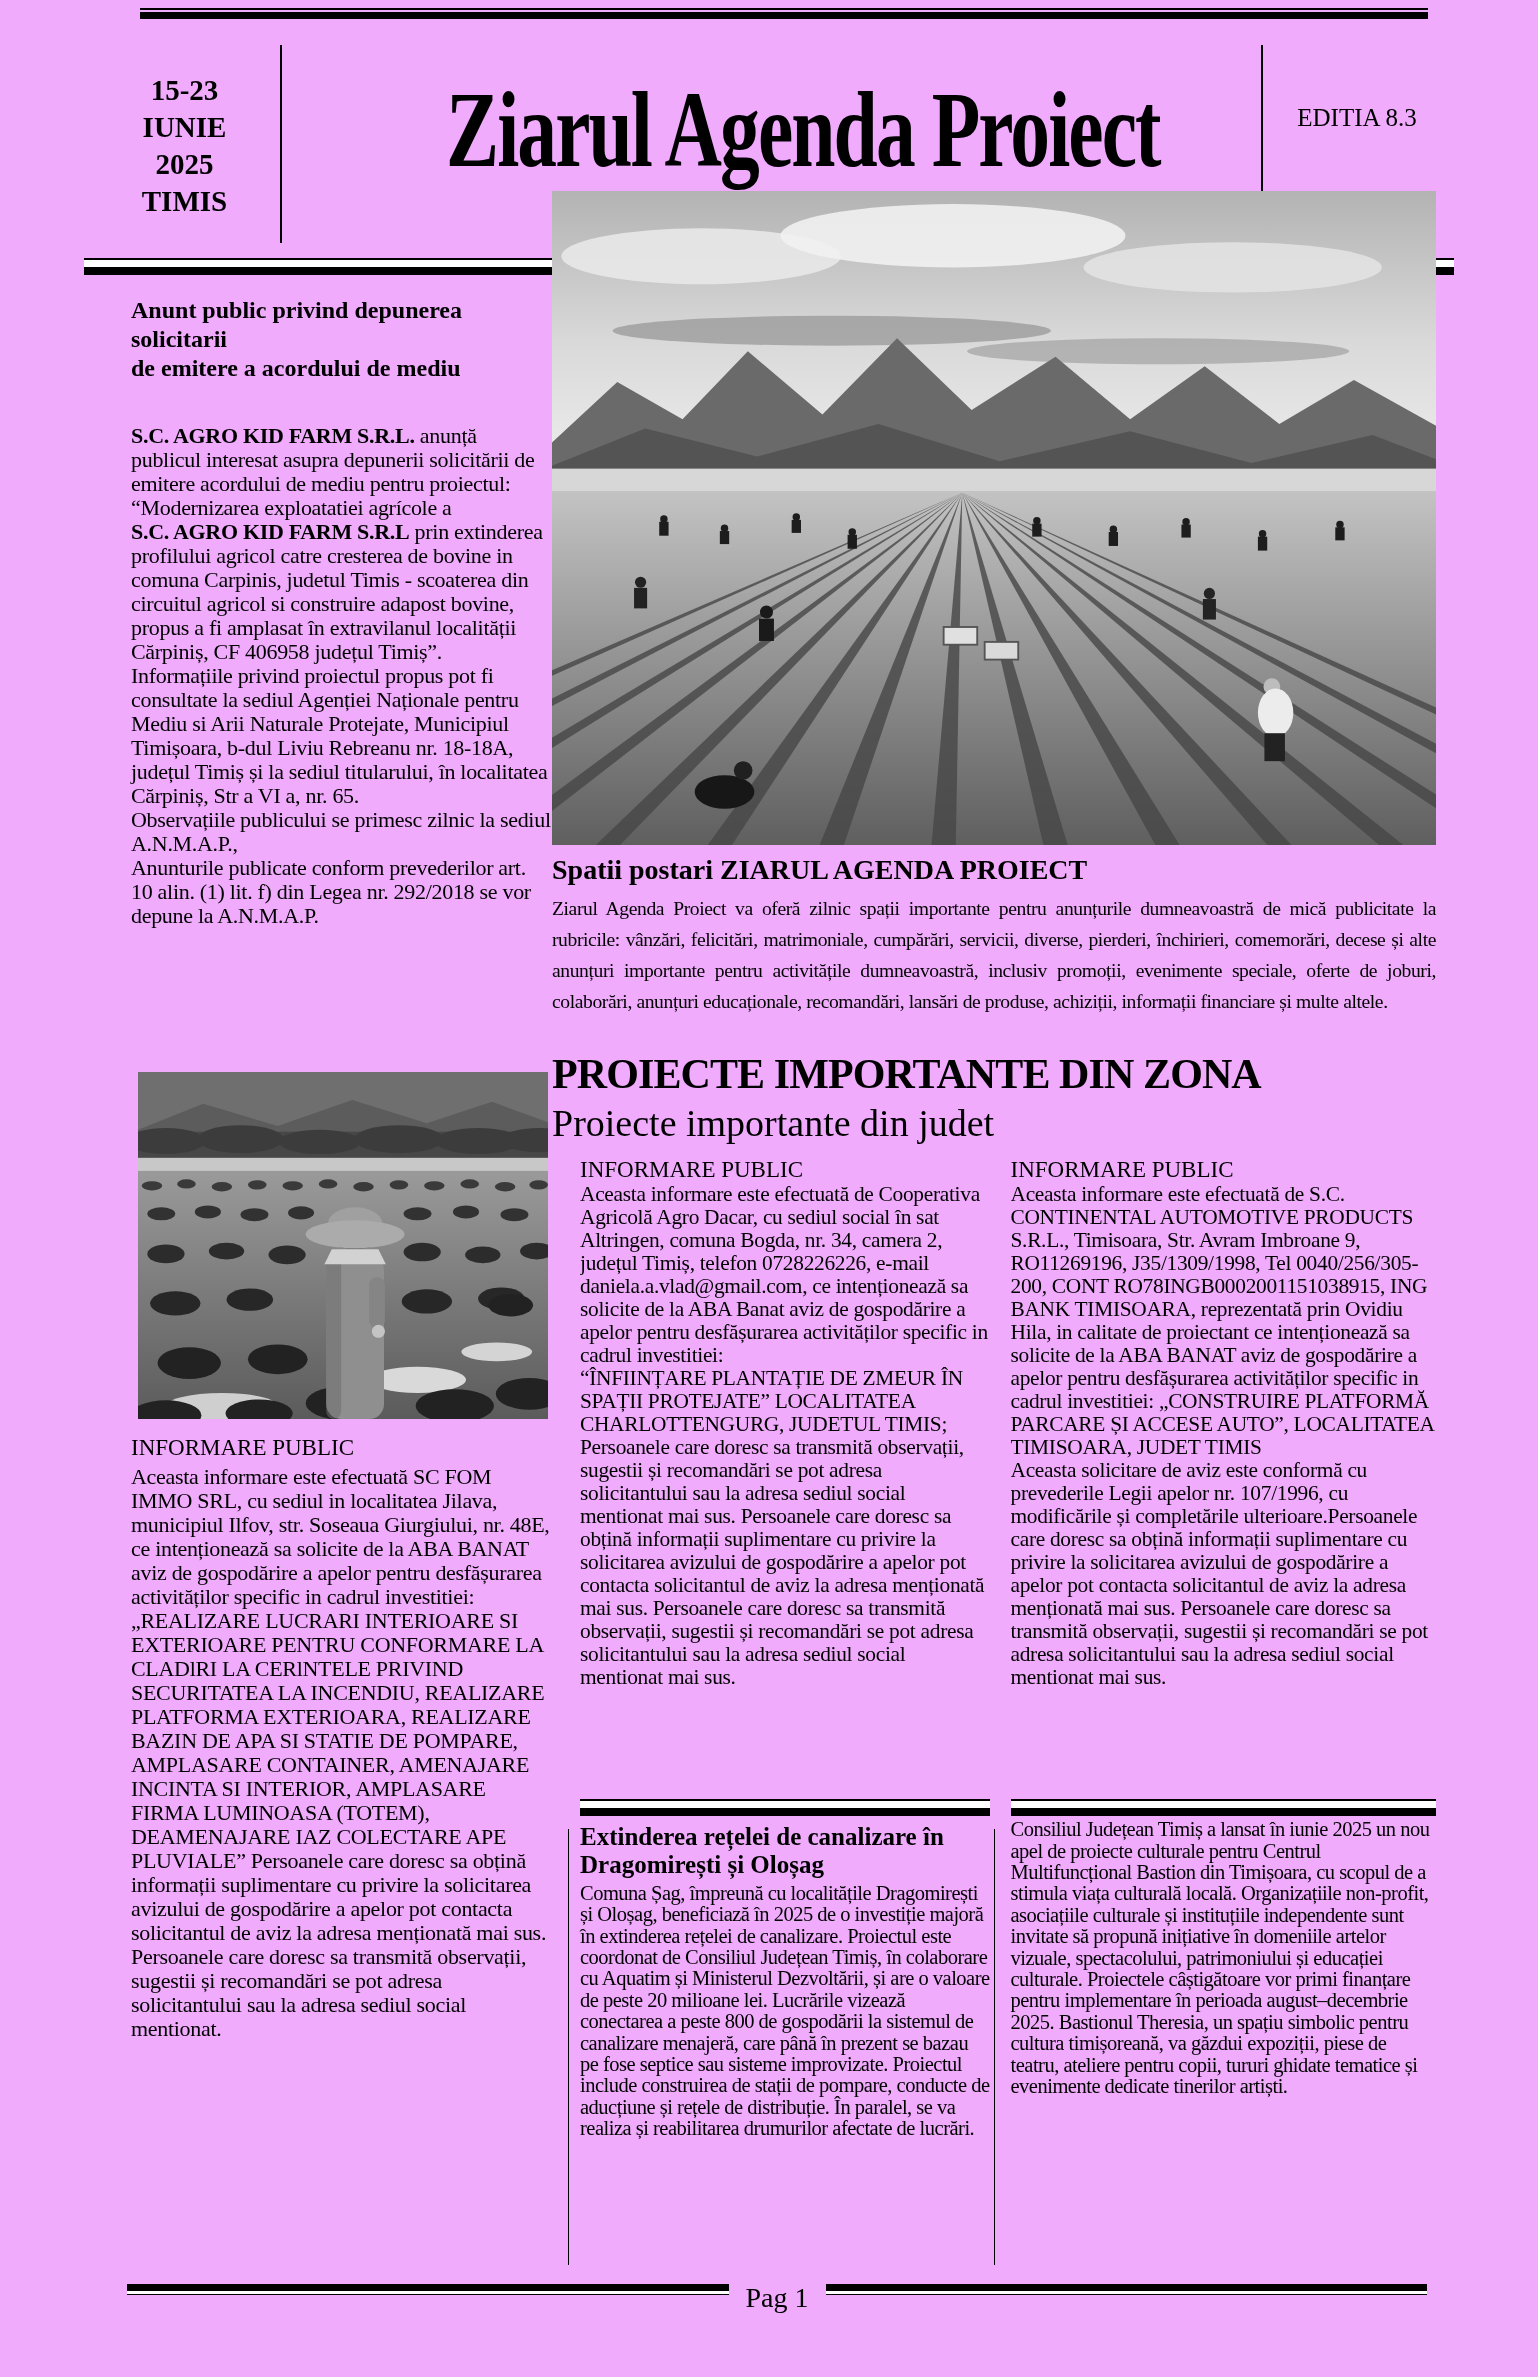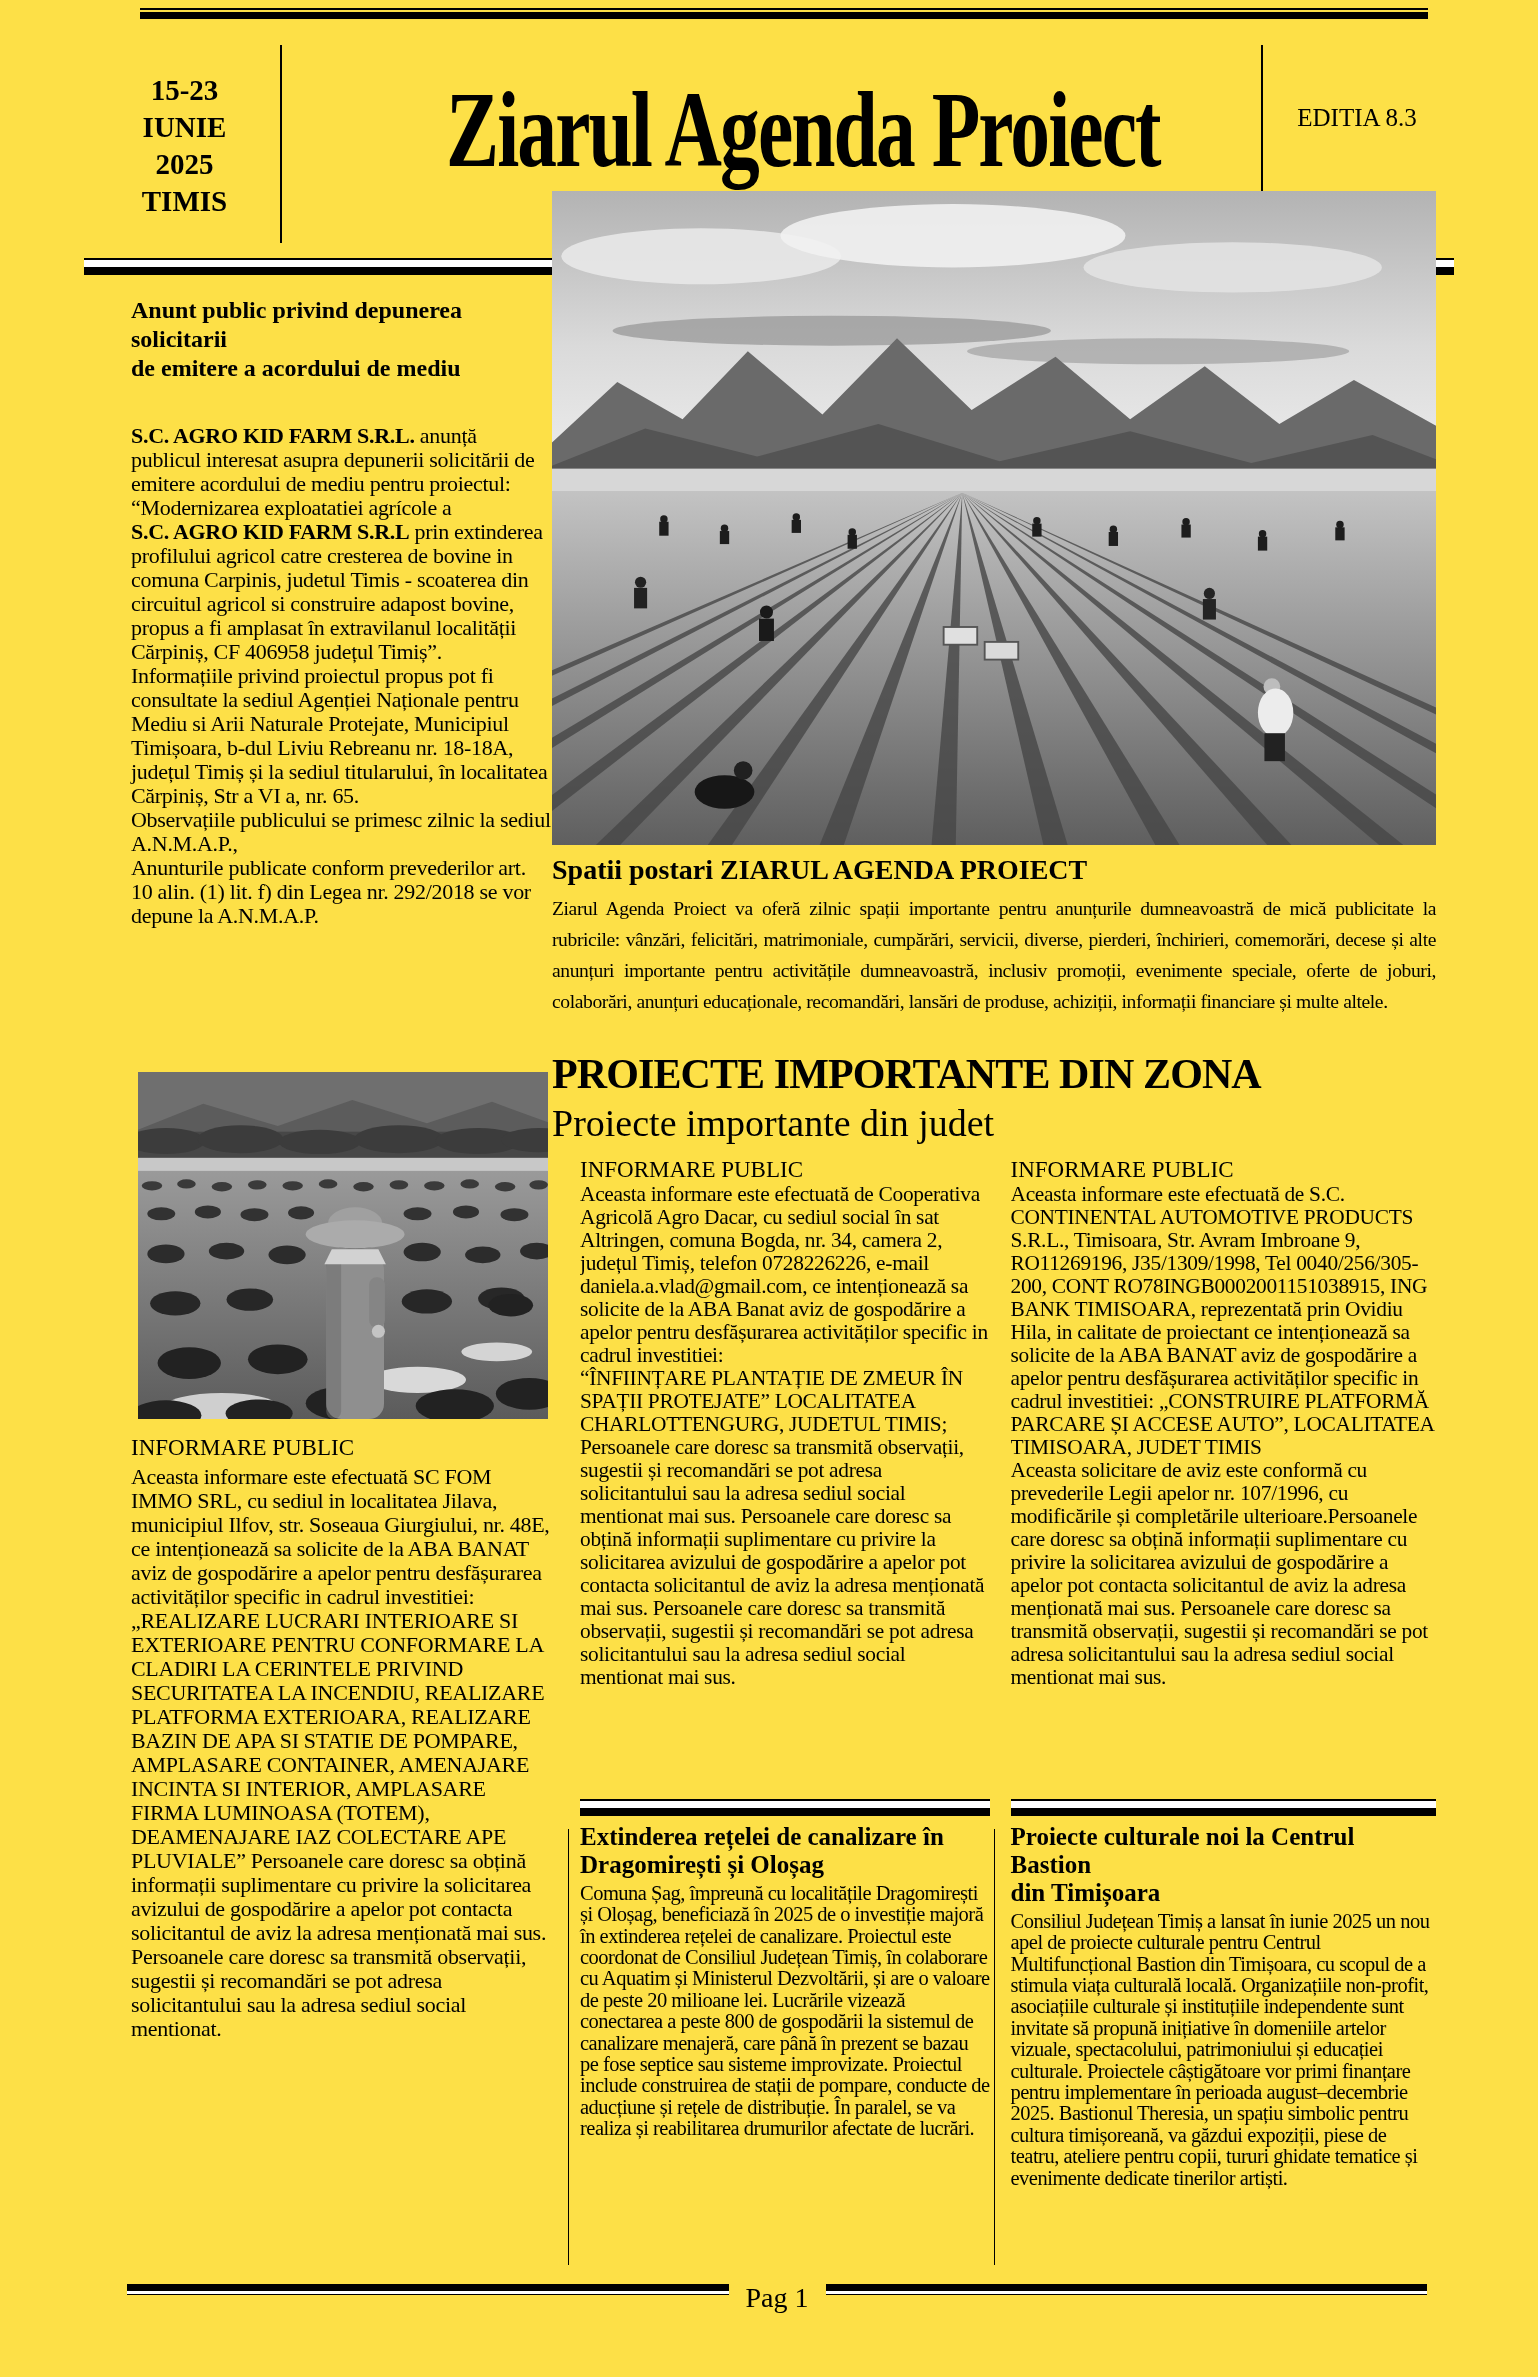--- a/index.html
+++ b/index.html
@@ -1,18 +1,18 @@
 <!DOCTYPE html>
 <html style="font-size:15px"><head>
 <meta charset="utf-8">
 <style>
   html,body{margin:0;padding:0;background:#ffffff;}
   body{width:1538px;height:2377px;overflow:hidden;
        font-family:"Liberation Serif","DejaVu Serif",serif;color:#000;}
-  .page{position:relative;width:1538px;height:2377px;background:#fde047;}
+  .page{position:relative;width:1538px;height:2377px;background:#f0abfc;}
   .abs{position:absolute;}
   .rule{background:#000;}
   
   .dbl-rule{border-top:2.8px solid #000;height:6.5px;border-bottom:8.4px solid #000;background:#fff;}
   
   .bar{flex:1;height:2.8px;border-top:7.5px solid #000;border-bottom:1.9px solid #000;background:#fff;}
   .vline{width:1.9px;background:#000;position:absolute;}
   .center{}
   .preline{white-space:pre-line;}
   .masthead-date{font-weight:bold;font-size:29px;line-height:37px;text-align:center;}
@@ -268,22 +268,20 @@
 Dragomirești și Oloșag</div>
       <div class="article-body">Comuna Șag, împreună cu localitățile Dragomirești și Oloșag, beneficiază în 2025 de o investiție majoră în extinderea rețelei de canalizare. Proiectul este coordonat de Consiliul Județean Timiș, în colaborare cu Aquatim și Ministerul Dezvoltării, și are o valoare de peste 20 milioane lei. Lucrările vizează conectarea a peste 800 de gospodării la sistemul de canalizare menajeră, care până în prezent se bazau pe fose septice sau sisteme improvizate. Proiectul include construirea de stații de pompare, conducte de aducțiune și rețele de distribuție. În paralel, se va realiza și reabilitarea drumurilor afectate de lucrări.</div>
     </div>
     <div class="col-right center">
       <div class="informare-block">
         <div class="informare-h">INFORMARE PUBLIC</div>
         <div class="informare-b preline">Aceasta informare este efectuată de S.C. CONTINENTAL AUTOMOTIVE PRODUCTS S.R.L., Timisoara, Str. Avram Imbroane 9, RO11269196, J35/1309/1998, Tel 0040/256/305-200, CONT RO78INGB0002001151038915, ING BANK TIMISOARA, reprezentată prin Ovidiu Hila, in calitate de proiectant ce intenționează sa solicite de la ABA BANAT aviz de gospodărire a apelor pentru desfășurarea activităților specific in cadrul investitiei: „CONSTRUIRE PLATFORMĂ PARCARE ȘI ACCESE AUTO”, LOCALITATEA TIMISOARA, JUDET TIMIS
 Aceasta solicitare de aviz este conformă cu prevederile Legii apelor nr. 107/1996, cu modificările și completările ulterioare.Persoanele care doresc sa obțină informații suplimentare cu privire la solicitarea avizului de gospodărire a apelor pot contacta solicitantul de aviz la adresa menționată mai sus. Persoanele care doresc sa transmită observații, sugestii și recomandări se pot adresa solicitantului sau la adresa sediul social mentionat mai sus.</div>
       </div>
       <div class="dbl-rule"></div>
-      <div class="article-title preline">Proiecte culturale noi la Centrul Bastion
-din Timișoara</div>
       <div class="article-body">Consiliul Județean Timiș a lansat în iunie 2025 un nou apel de proiecte culturale pentru Centrul Multifuncțional Bastion din Timișoara, cu scopul de a stimula viața culturală locală. Organizațiile non-profit, asociațiile culturale și instituțiile independente sunt invitate să propună inițiative în domeniile artelor vizuale, spectacolului, patrimoniului și educației culturale. Proiectele câștigătoare vor primi finanțare pentru implementare în perioada august–decembrie 2025. Bastionul Theresia, un spațiu simbolic pentru cultura timișoreană, va găzdui expoziții, piese de teatru, ateliere pentru copii, tururi ghidate tematice și evenimente dedicate tinerilor artiști.</div>
     </div>
   </div>
 
   <div class="vline" style="left:568px;top:1829px;height:436px;width:0.9px;"></div>
   <div class="vline" style="left:994px;top:1829px;height:436px;width:0.9px;"></div>
 
   <div class="abs footer-row" style="left:127px;top:2284px;width:1300px;">
     <div class="bar"></div>
     <div class="footer-label">Pag 1</div>

